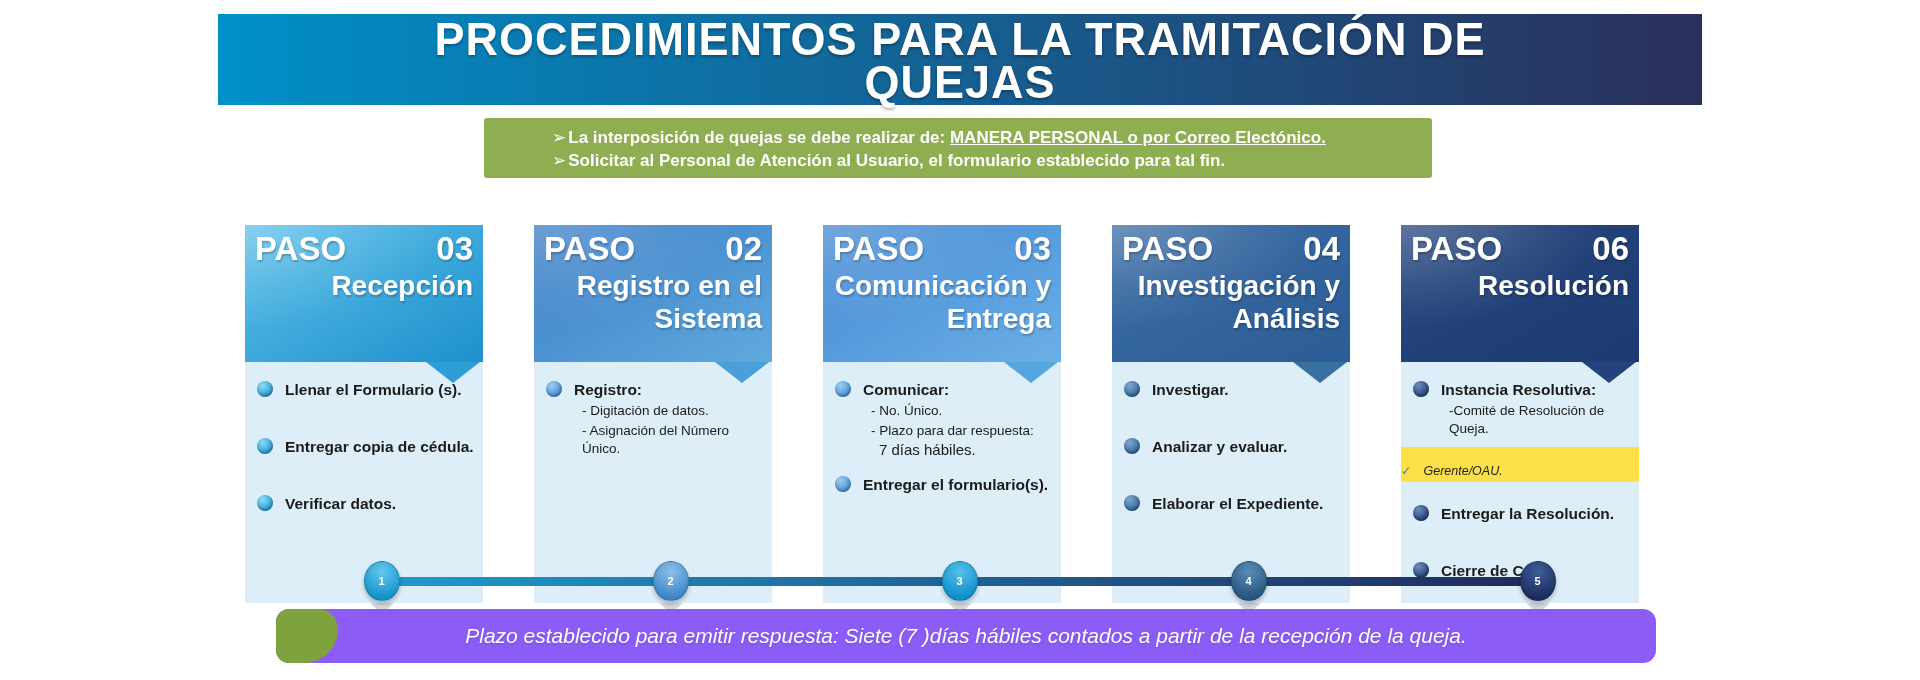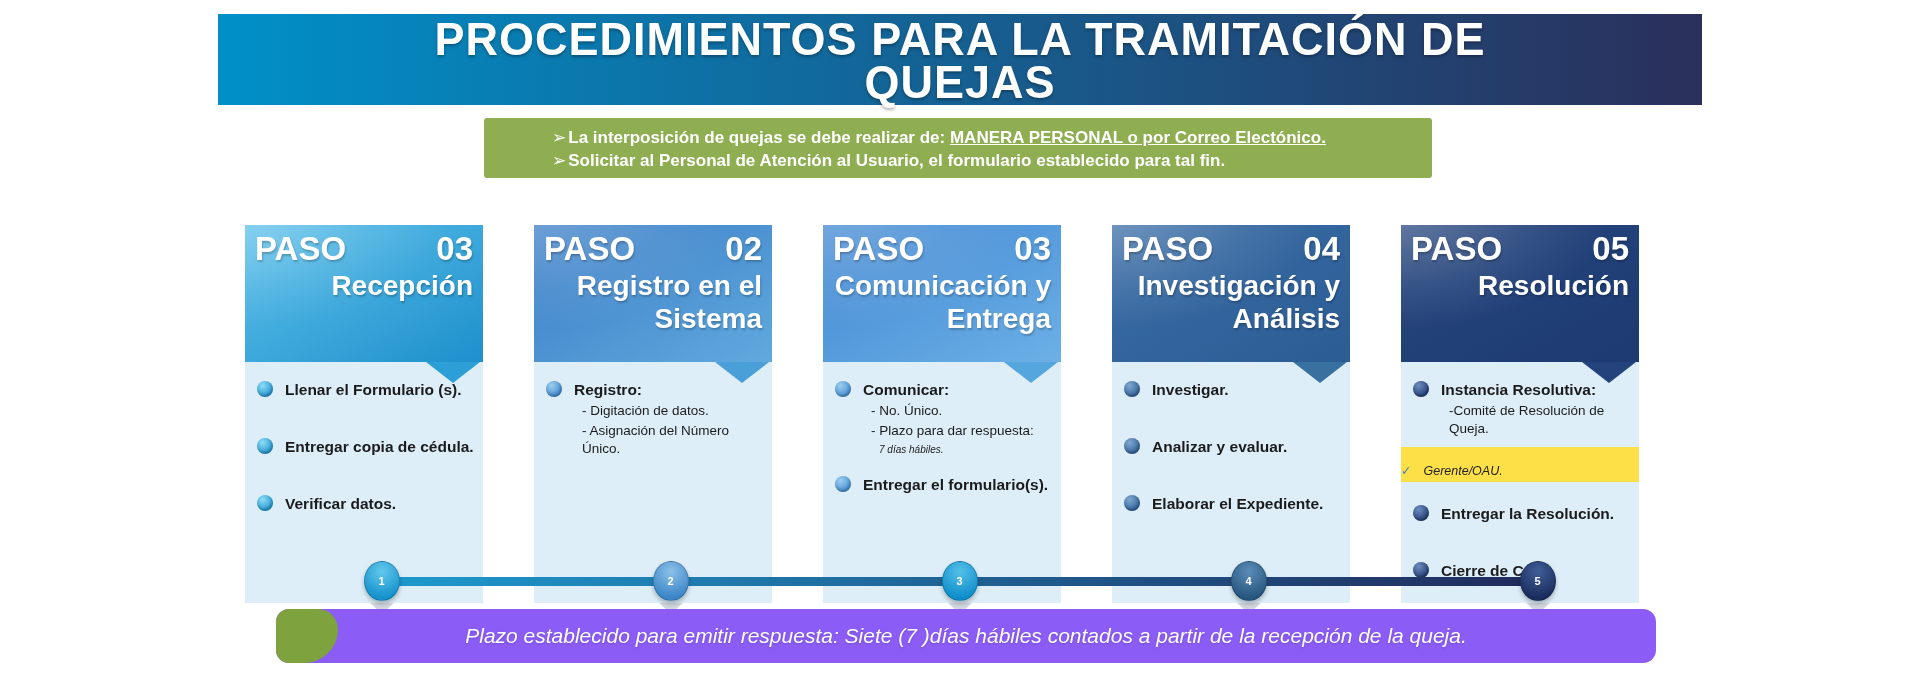--- a/index.html
+++ b/index.html
@@ -36,21 +36,21 @@
   .step-body{position:absolute;top:137px;left:0;right:0;bottom:0;background:#ddeef8;
              box-sizing:border-box;padding:18px 8px 0 12px;}
 
   
   .it{position:relative;color:#1b1b1b;}
   .it-main{font-weight:bold;font-size:15.5px;line-height:19px;padding-left:28px;margin-bottom:38px;}
   .it-main.tight{margin-bottom:3px;}
   .sphere{position:absolute;left:0;top:1px;width:16px;height:16px;border-radius:50%;
           box-shadow:inset -1px -2px 3px rgba(0,0,0,0.25);}
   .it-sub{font-size:13.5px;line-height:18px;padding-left:36px;margin-bottom:2px;}
-  .it-note{font-size:10px;font-style:italic;line-height:15px;padding-left:44px;margin-bottom:18px;}
+  .it-note{font-size:15px;line-height:15px;padding-left:44px;margin-bottom:18px;}
   .it-check{background:#fde047;margin:9px -8px 22px -12px;padding:16px 0 4px;
             font-size:12.5px;font-style:italic;color:#222222;}
   .check-icon{font-family:"DejaVu Sans",sans-serif;font-style:normal;color:#3f7cc0;margin-right:12px;}
 
   
   .timeline-bar{position:absolute;left:381px;top:577px;width:1157px;height:9px;border-radius:4px;z-index:2;}
   .marker{position:absolute;top:561px;width:36px;height:40px;border-radius:50%;z-index:3;
           display:flex;align-items:center;justify-content:center;
           color:#ffffff;font-weight:bold;font-size:11px;
           border:1px solid rgba(0,0,0,0.18);box-shadow:0 3px 4px rgba(0,0,0,0.25);box-sizing:border-box;}
@@ -141,21 +141,21 @@
     <div class="step-body">
           <div class="it it-main"><span class="sphere" style="background: radial-gradient(circle at 35% 28%, rgb(127, 168, 207), rgb(45, 95, 152) 80%);"></span><span>Investigar.</span></div>
           <div class="it it-main"><span class="sphere" style="background: radial-gradient(circle at 35% 28%, rgb(127, 168, 207), rgb(45, 95, 152) 80%);"></span><span>Analizar y evaluar.</span></div>
           <div class="it it-main"><span class="sphere" style="background: radial-gradient(circle at 35% 28%, rgb(127, 168, 207), rgb(45, 95, 152) 80%);"></span><span>Elaborar el Expediente.</span></div>
         </div>
   </div>
       <div class="step" style="left: 1401px;">
     <div class="step-header" style="background: linear-gradient(150deg, rgb(39, 71, 127) 0%, rgb(29, 58, 114) 100%);">
       <div class="paso-row">
         <span>PASO</span>
-        <span>05</span>
+        <span>06</span>
       </div>
       <div class="step-sub">Resolución</div>
     </div>
     <div class="step-tail" style="border-top-color: rgb(36, 66, 124);"></div>
     <div class="step-body">
           <div class="it it-main tight"><span class="sphere" style="background: radial-gradient(circle at 35% 28%, rgb(109, 140, 190), rgb(31, 58, 116) 80%);"></span><span>Instancia Resolutiva:</span></div>
           <div class="it it-sub">-Comité de Resolución de Queja.</div>
           <div class="it it-check"><span class="check-icon">✓</span><span>Gerente/OAU.</span></div>
           <div class="it it-main"><span class="sphere" style="background: radial-gradient(circle at 35% 28%, rgb(109, 140, 190), rgb(31, 58, 116) 80%);"></span><span>Entregar la Resolución.</span></div>
           <div class="it it-main"><span class="sphere" style="background: radial-gradient(circle at 35% 28%, rgb(109, 140, 190), rgb(31, 58, 116) 80%);"></span><span>Cierre de Caso.</span></div>

